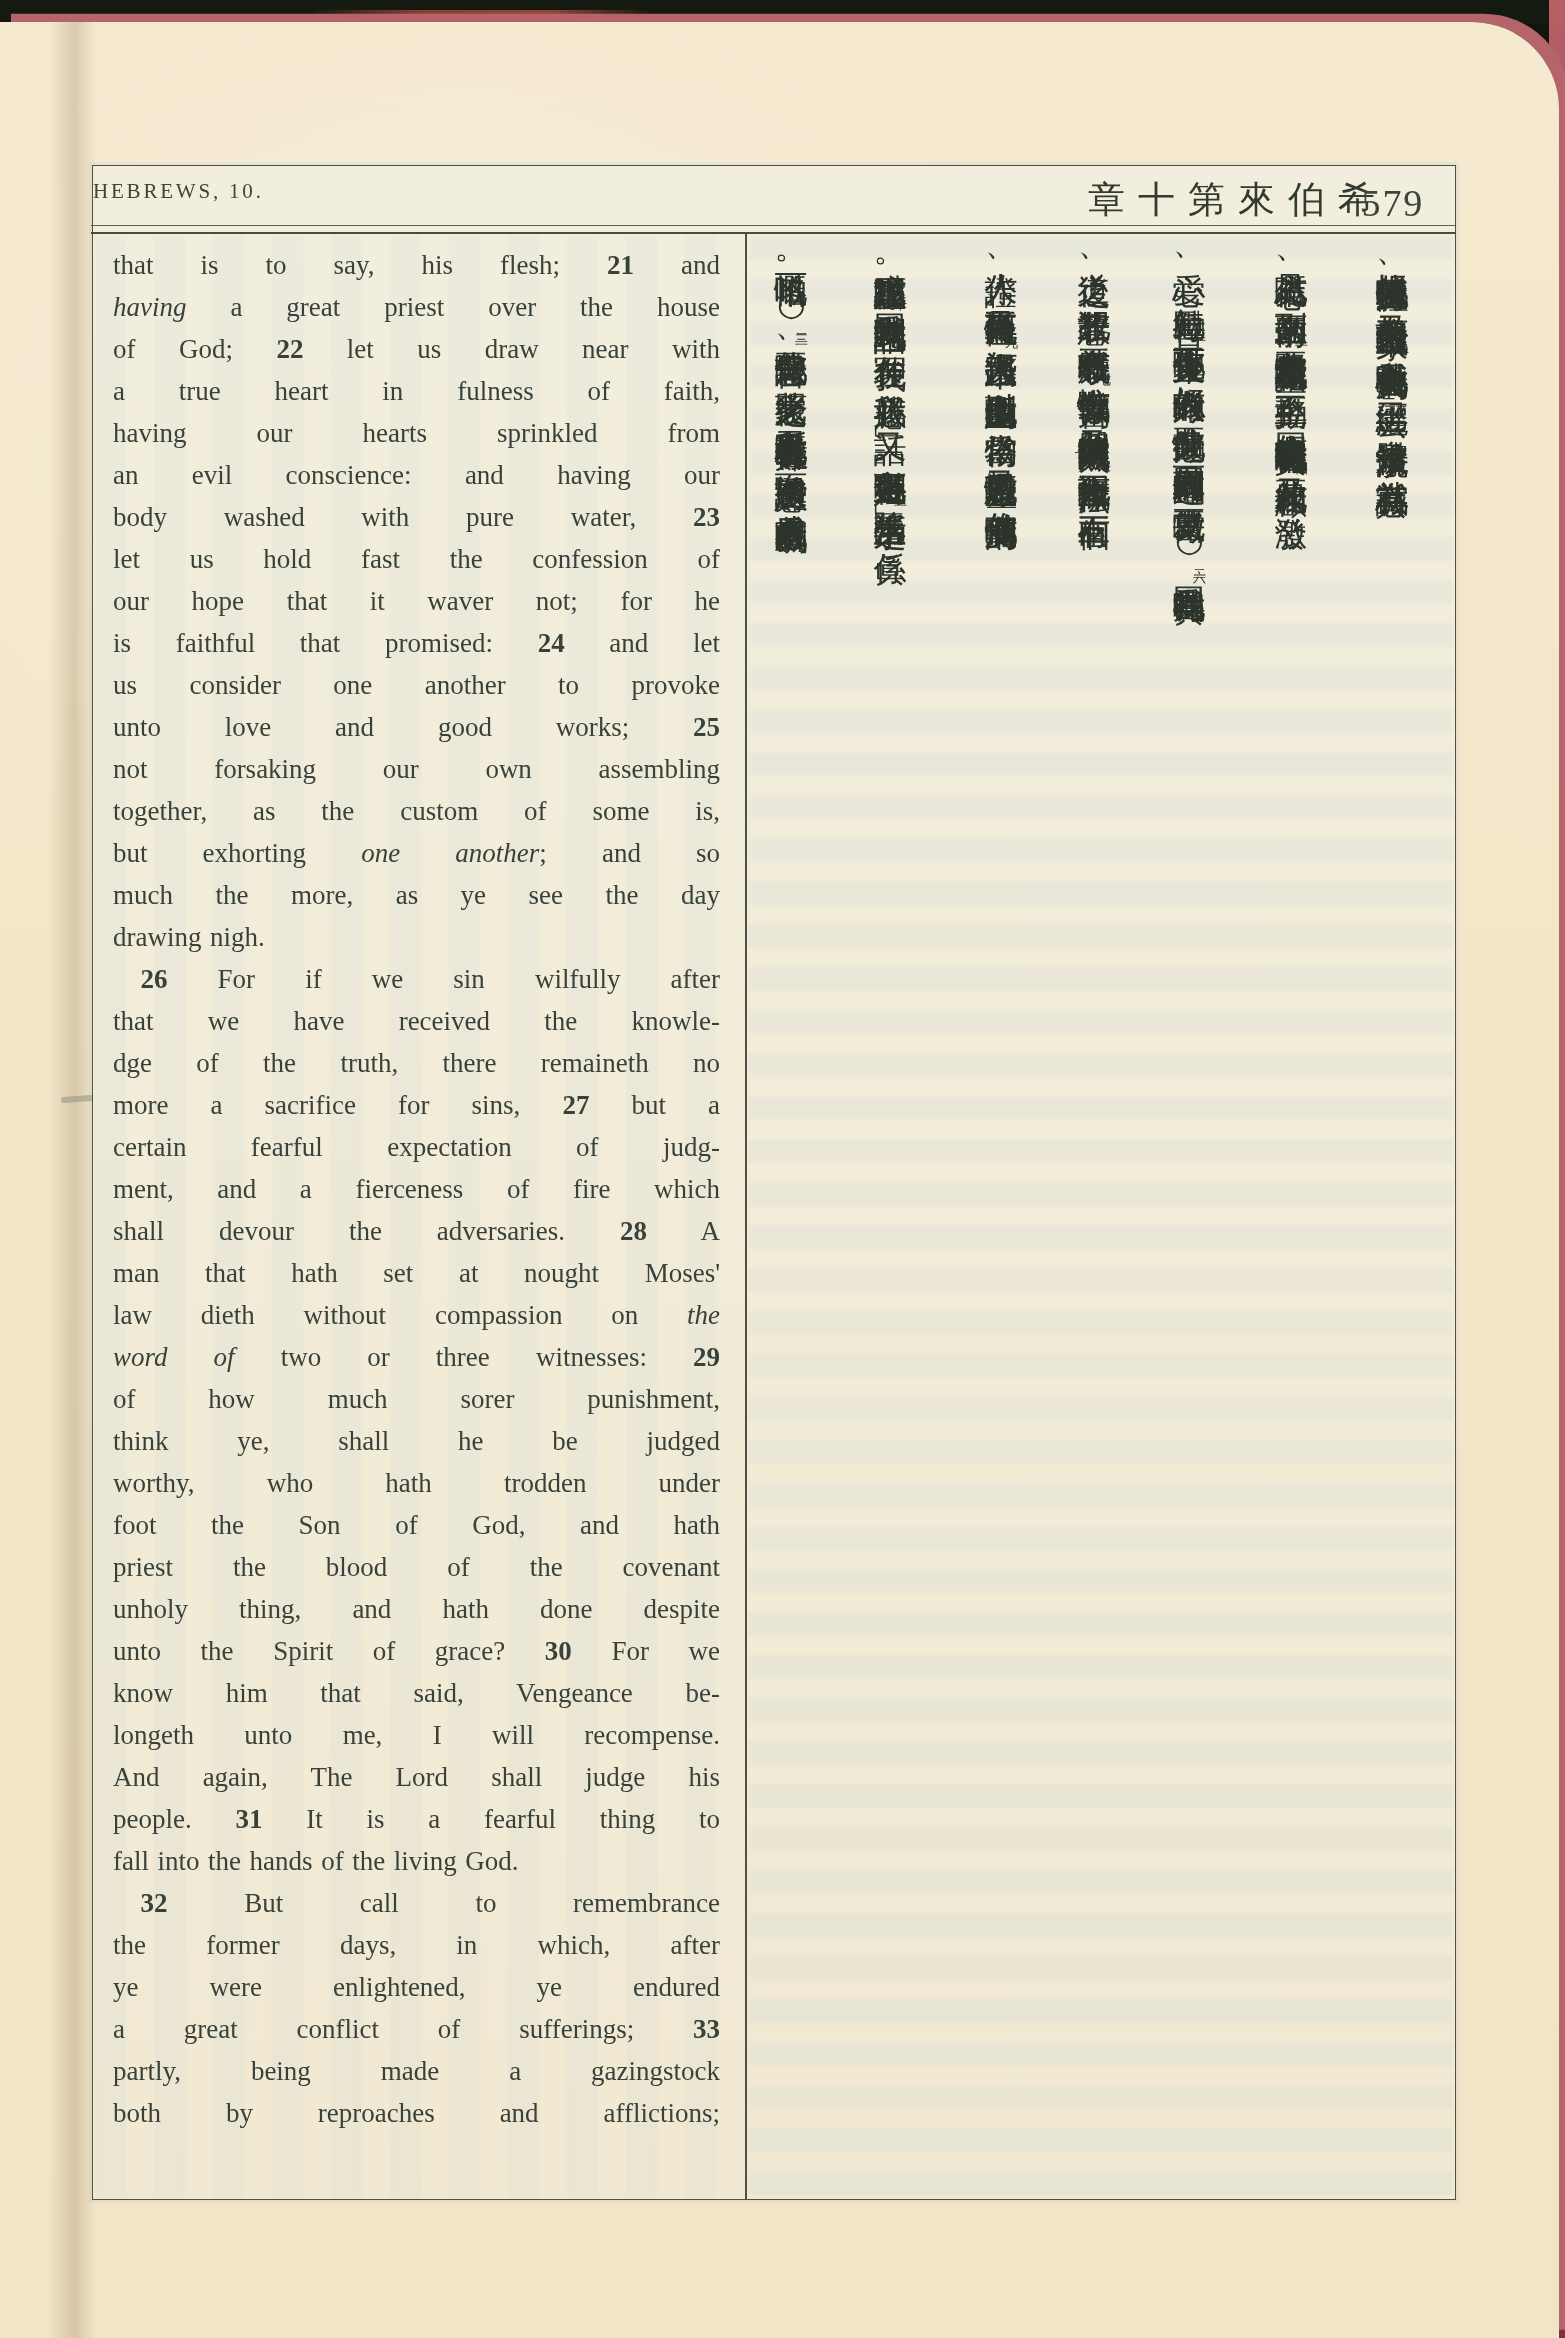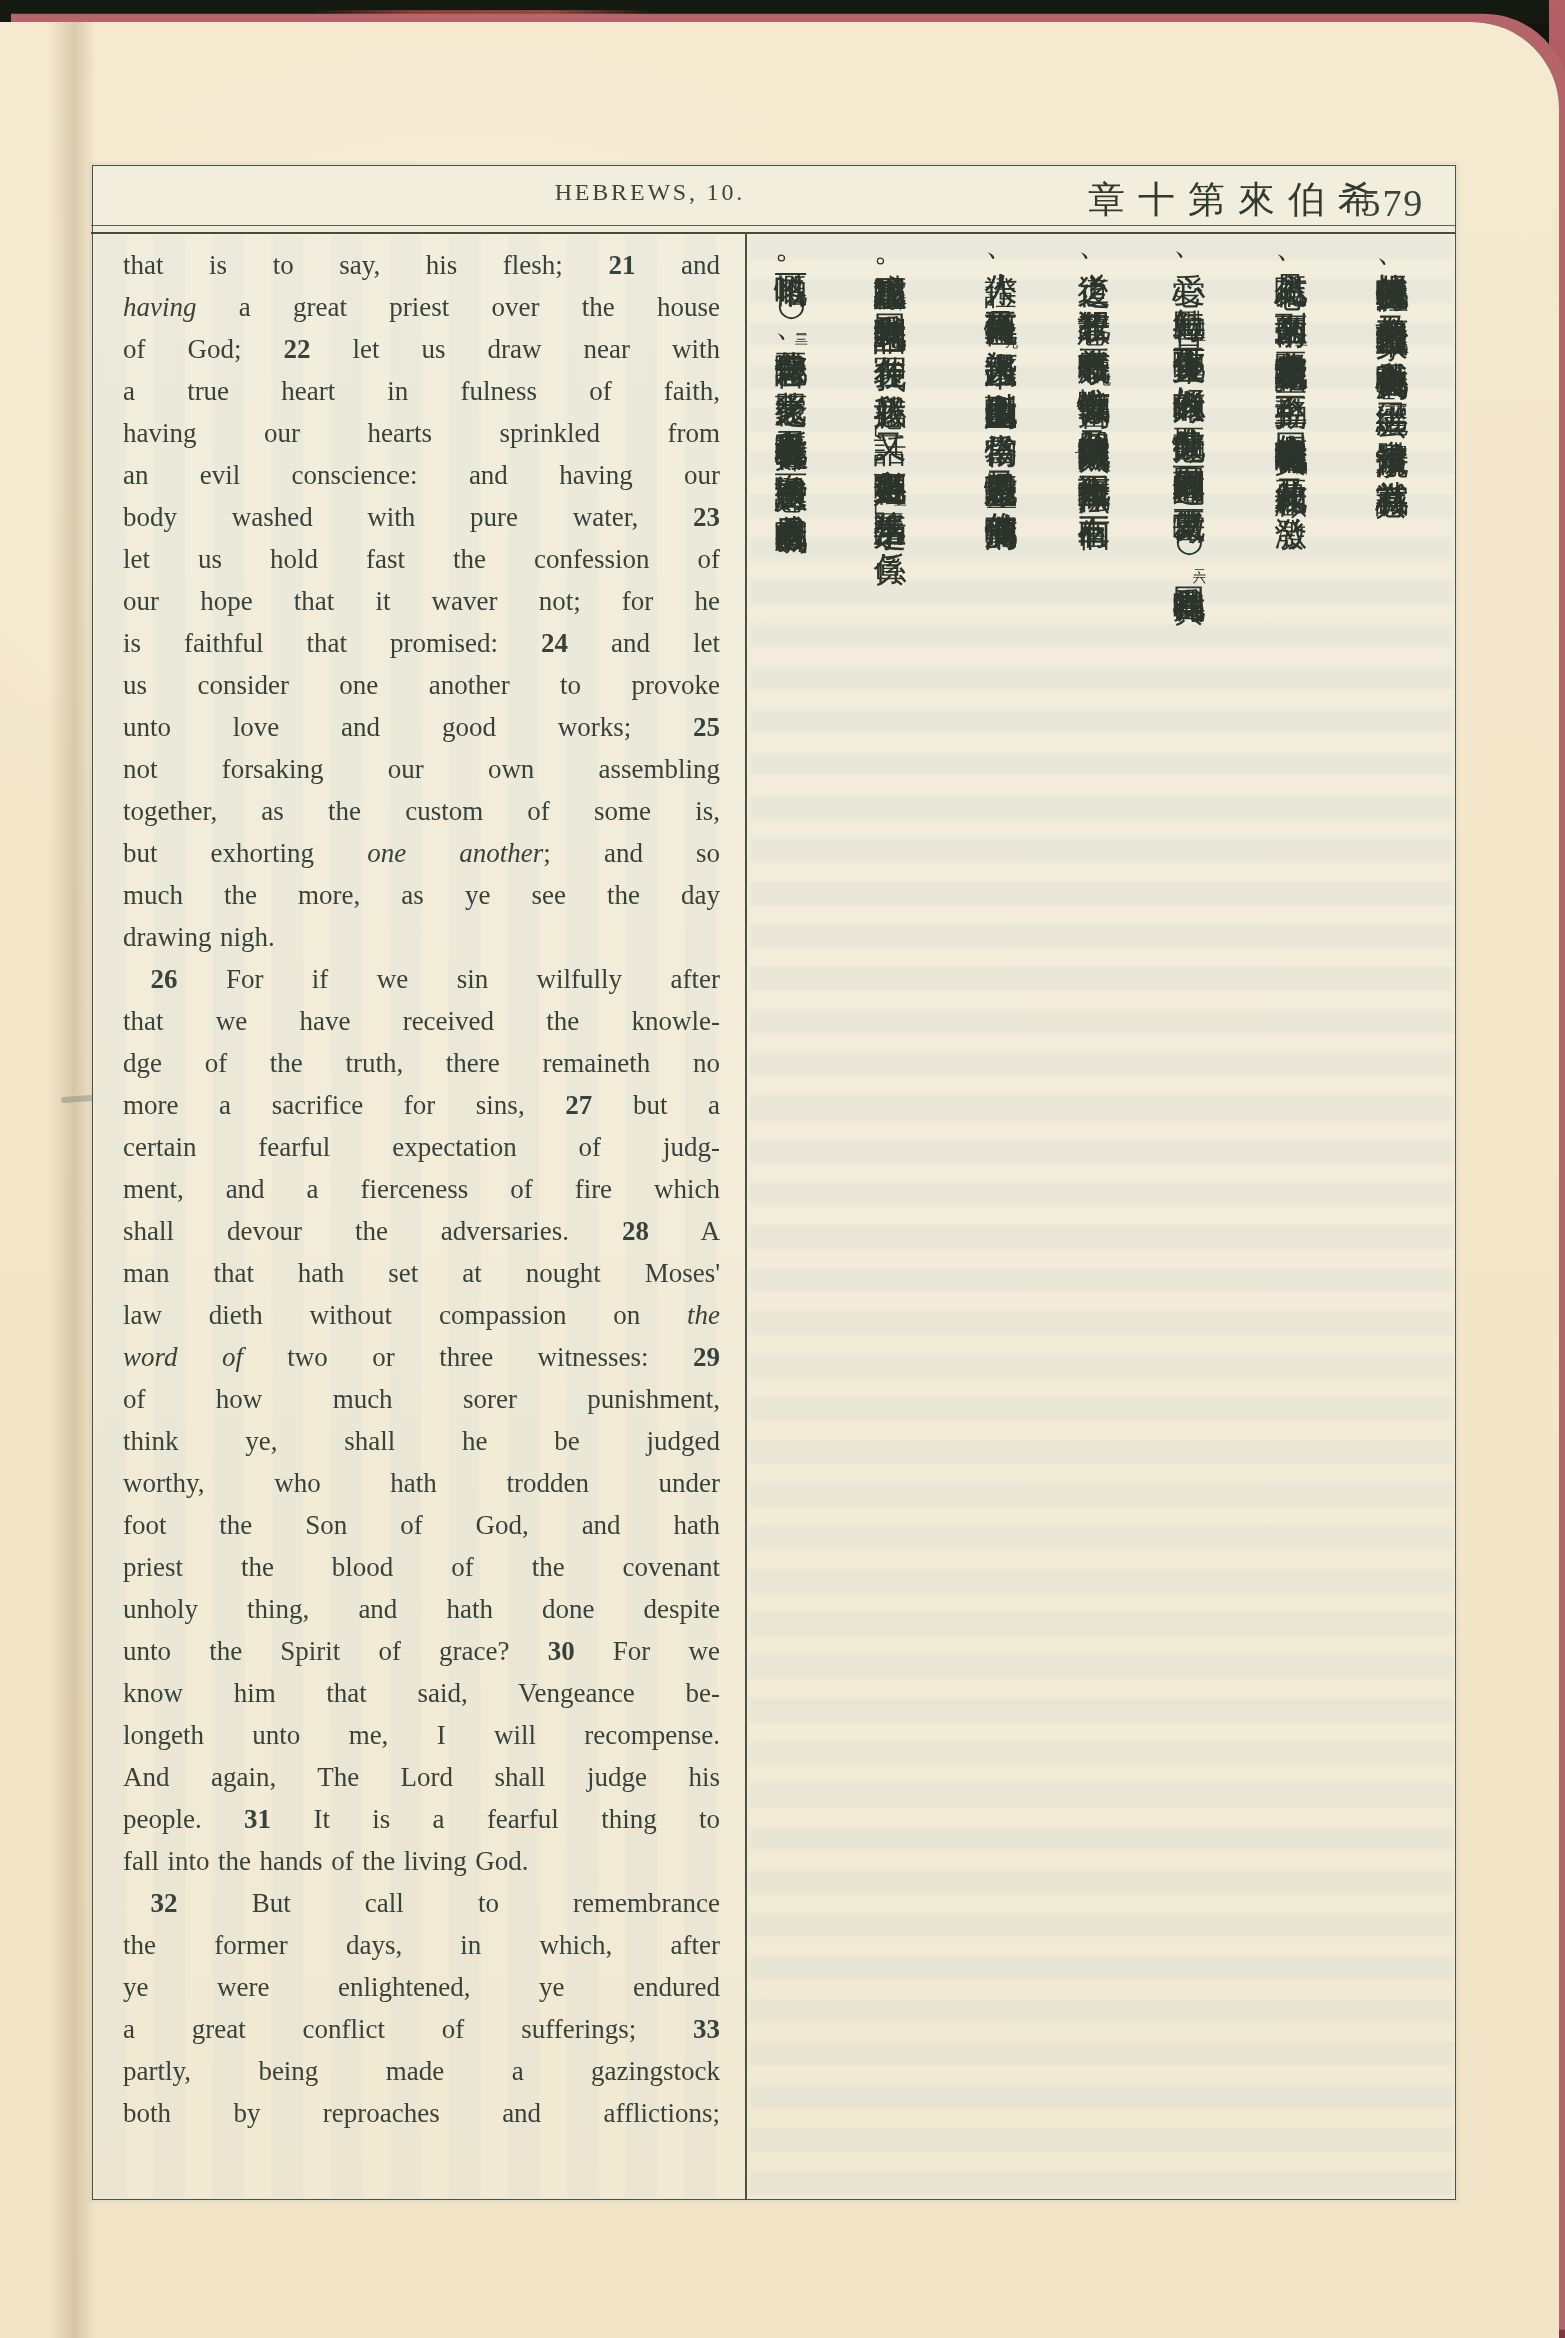--- a/index.html
+++ b/index.html
@@ -26,42 +26,42 @@
   .smudge{position:absolute;left:61px;top:1074px;width:33px;height:6.4px;border-radius:3.7px;
        background:#8f9186;opacity:.55;transform:rotate(-4deg);}
 
   
   .frame{position:absolute;left:92px;top:143px;width:1364px;height:2035px;
        box-sizing:border-box;border:1.8px solid #4b5342;
        background:linear-gradient(180deg,#f2eedd 0%,#f2ecd8 50%,#f1e9d2 100%);
        box-shadow:0 0 0 2.8px rgba(165,190,210,.18);}
 
   .runhead{position:absolute;left:0;top:0;width:100%;height:59px;color:#3c443b;}
-  .runhead .eng{position:absolute;left:0;top:13px;width:652px;text-align:right;
-       font-size:24px;letter-spacing:2.8px;}
+  .runhead .eng{position:absolute;left:0;top:13px;width:652px;text-align:left;
+       font-size:21px;letter-spacing:2.8px;}
   .runhead .chi{position:absolute;left:707px;top:9.2px;width:588px;text-align:right;
        font-size:37px;letter-spacing:13px;color:#333b31;
        font-family:"DejaVu Sans", sans-serif;}
   .runhead .num{position:absolute;right:31px;top:14.7px;font-size:38px;letter-spacing:1.8px;}
   .head-rule{position:absolute;left:-1.8px;top:59px;width:1364px;height:6.4px;
        border-top:0.9px solid #5a614e;border-bottom:2.8px solid #454d3c;background:transparent;}
 
   .col-divider{position:absolute;left:652px;top:66px;bottom:0;width:1.8px;background:#4a5243;}
 
   
   .ghost-en{position:absolute;left:656px;top:70px;right:1.8px;bottom:1.8px;opacity:.7;
        background:repeating-linear-gradient(180deg,rgba(148,178,204,.13) 0 24px,rgba(148,178,204,0) 24px 43px);
        filter:blur(1.8px);}
   .ghost-cn{position:absolute;left:1.8px;top:70px;width:648px;bottom:1.8px;opacity:.7;
        background:repeating-linear-gradient(90deg,rgba(148,178,204,.11) 0 31px,rgba(148,178,204,0) 31px 59px);
        filter:blur(1.8px);}
 
   
   .etext{position:absolute;left:0;top:66px;width:652px;box-sizing:border-box;
-       padding:12px 25px 0 30px;color:#39423a;}
+       padding:12px 25px 0 20px;color:#39423a;}
   .eline{font-size:27px;line-height:42px;white-space:normal;
        text-align:justify;text-align-last:justify;word-spacing:1.8px;}
   .eline.noj{text-align-last:left;}
   .eline.ind{text-indent:27.5px;}
   .eline b{font-weight:bold;}
   .eline i{font-style:italic;}
 
   
   .ccol{position:absolute;top:81px;width:40px;height:1938px;
        writing-mode:vertical-rl;text-orientation:mixed;

